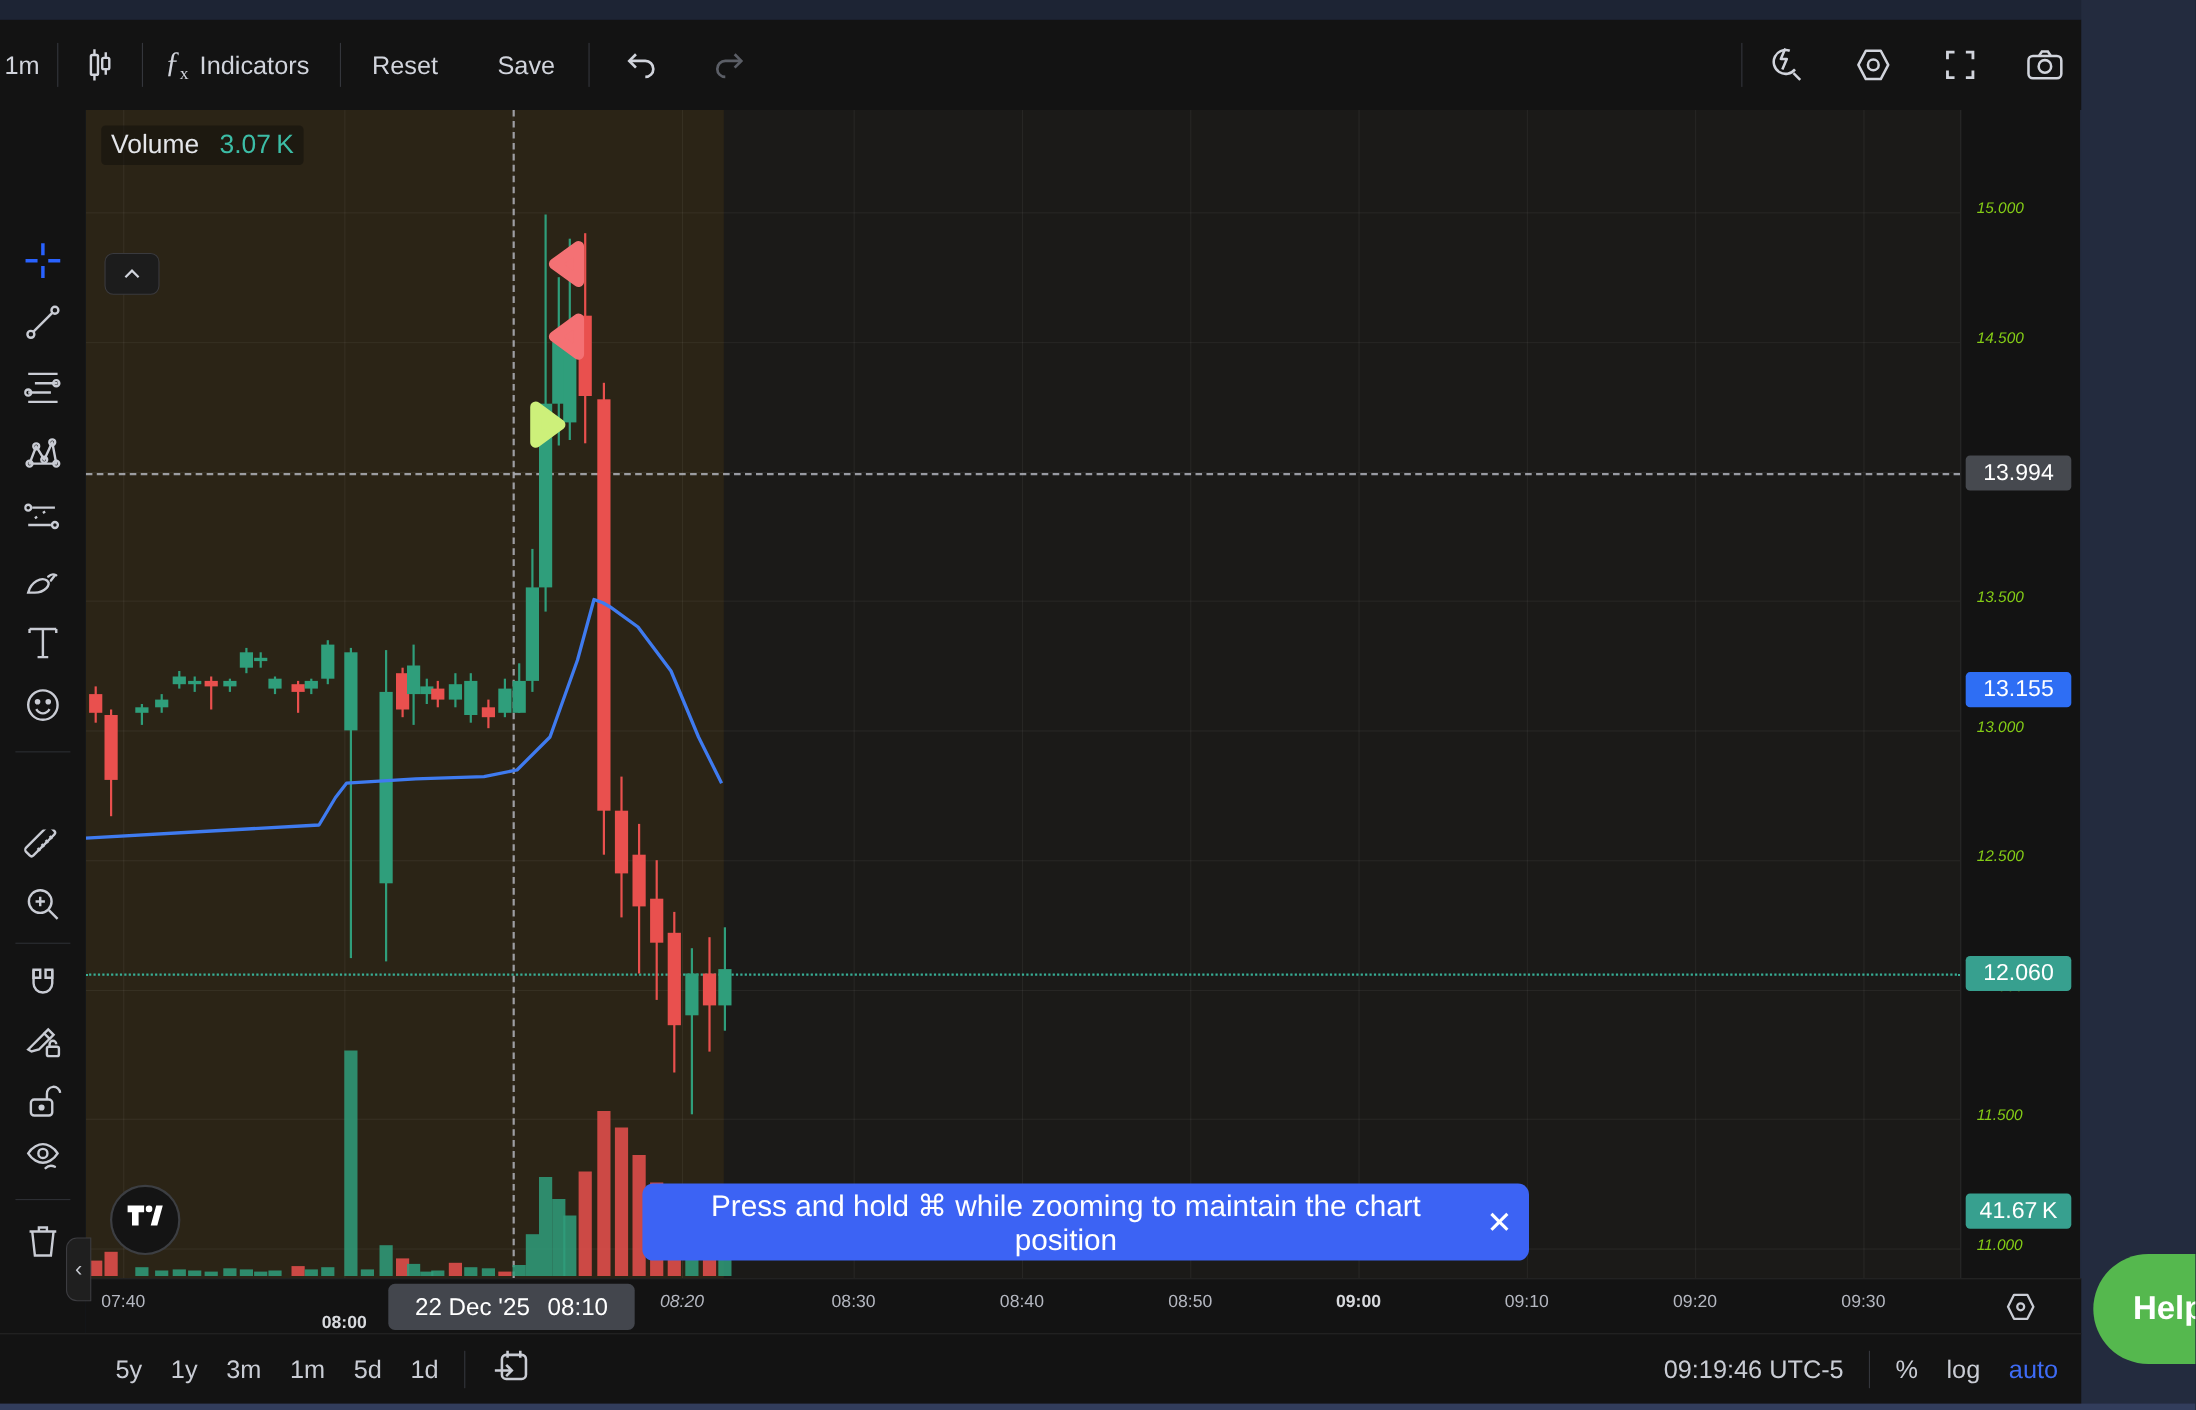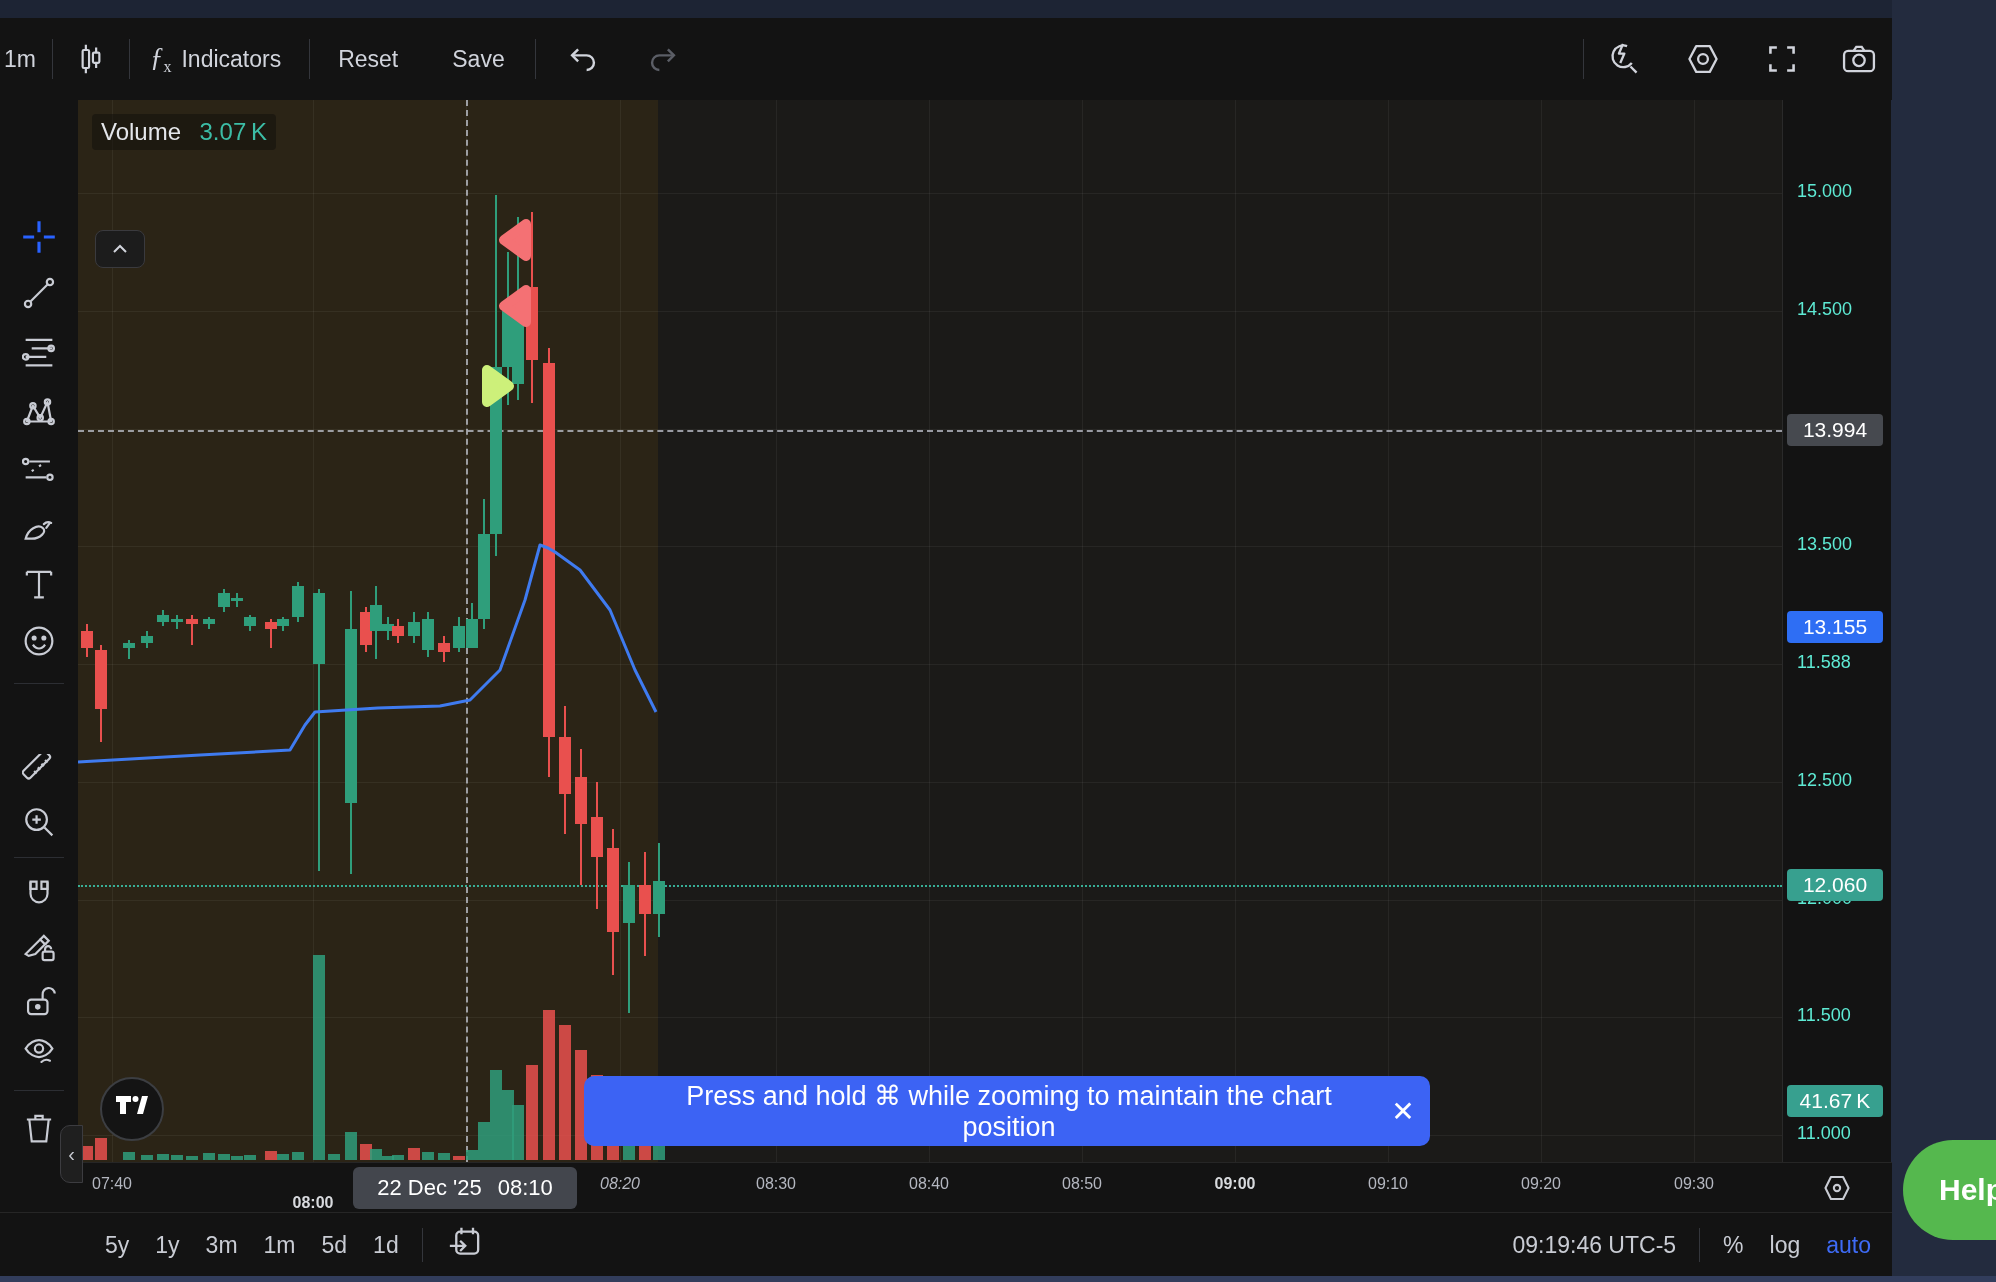--- a/index.html
+++ b/index.html
@@ -45,31 +45,31 @@
   #lg-collapse{position:absolute;left:17px;top:130px;width:48px;height:36px;background:#1c1c1c;
                border:1px solid #3a3a3e;border-radius:8px;display:flex;align-items:center;justify-content:center;
                cursor:pointer;z-index:30;}
   
   .mk{position:absolute;z-index:12;}
   
   #tvlogo{position:absolute;left:22px;top:977px;width:60px;height:60px;border-radius:50%;background:#141414;
           border:2px solid #3c3e42;display:flex;align-items:center;justify-content:center;z-index:8;}
   
   #tooltip{position:absolute;left:506px;top:976px;width:806px;height:70px;background:#3c63f4;border-radius:10px;
-           display:flex;align-items:center;z-index:40;color:#fff;font-size:27px;padding-left:40px;}
+           display:flex;align-items:center;z-index:40;color:#fff;font-size:27px;}
   #tooltip .txt{flex:1;text-align:center;padding-left:18px;}
   #tooltip .x{width:54px;font-size:28px;cursor:pointer;text-align:center;color:#fff;}
   
   #edge-handle{position:absolute;left:60px;top:1125px;width:21px;height:56px;background:#1f1f1f;
                border:1px solid #3c3c40;border-radius:10px 0 0 10px;display:flex;align-items:center;
                justify-content:center;color:#c6c9d0;font-size:20px;cursor:pointer;z-index:35;}
   
   #paxis{position:absolute;left:1782px;top:100px;width:108px;height:1062px;background:#131313;
          border-left:1px solid #2a2a2a;}
-  .plabel{position:absolute;left:14px;font-size:18px;color:#5eead4;}
+  .plabel{position:absolute;left:14px;font-size:14px;color:#84cc16;font-style:italic;}
   .pbadge{position:absolute;left:4px;width:96px;height:32px;border-radius:4px;color:#fff;font-size:21px;
           display:flex;align-items:center;justify-content:center;z-index:5;}
   .pbadge.gray{background:#46494f;}
   .pbadge.blue{background:#2e6ef4;}
   .pbadge.teal{background:#37a08f;}
   
   #taxis{position:absolute;left:78px;top:1162px;width:1814px;height:50px;background:#131313;border-top:1px solid #262626;}
   .tlabel{position:absolute;top:12px;transform:translateX(-50%);font-size:16px;color:#b4b7c0;cursor:ew-resize;}
   .tlabel.b{font-weight:bold;color:#d8dade;}
   #tbadge{position:absolute;left:275px;top:4px;width:224px;height:42px;background:#43464d;border-radius:6px;
@@ -469,21 +469,21 @@
 
   <div id="edge-handle">
     <span>‹</span>
   </div>
 
   <div id="paxis">
       <div class="plabel" style="top: 81px;">15.000</div>
       <div class="plabel" style="top: 199px;">14.500</div>
       <div class="plabel" style="top: 317px;">14.000</div>
       <div class="plabel" style="top: 434px;">13.500</div>
-      <div class="plabel" style="top: 552px;">11.588</div>
+      <div class="plabel" style="top: 552px;">13.000</div>
       <div class="plabel" style="top: 670px;">12.500</div>
       <div class="plabel" style="top: 788px;">12.000</div>
       <div class="plabel" style="top: 905px;">11.500</div>
       <div class="plabel" style="top: 1023px;">11.000</div>
       <div class="pbadge gray" style="top: 314px;">13.994</div>
       <div class="pbadge blue" style="top: 511px;">13.155</div>
       <div class="pbadge teal" style="top: 769px;">12.060</div>
       <div class="pbadge teal" style="top: 985px;">41.67 K</div>
     </div>
 

